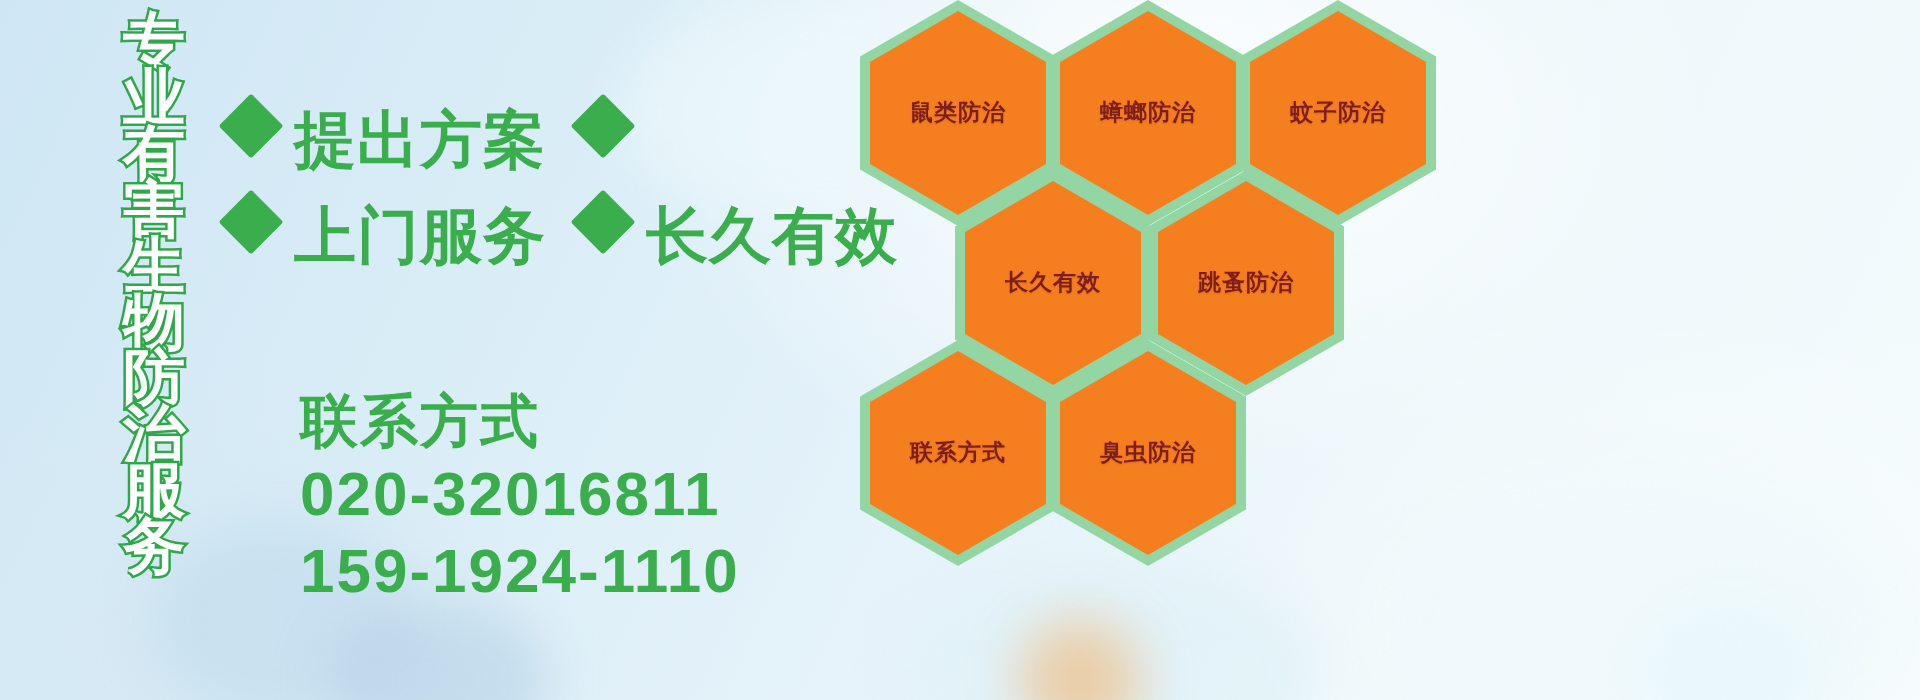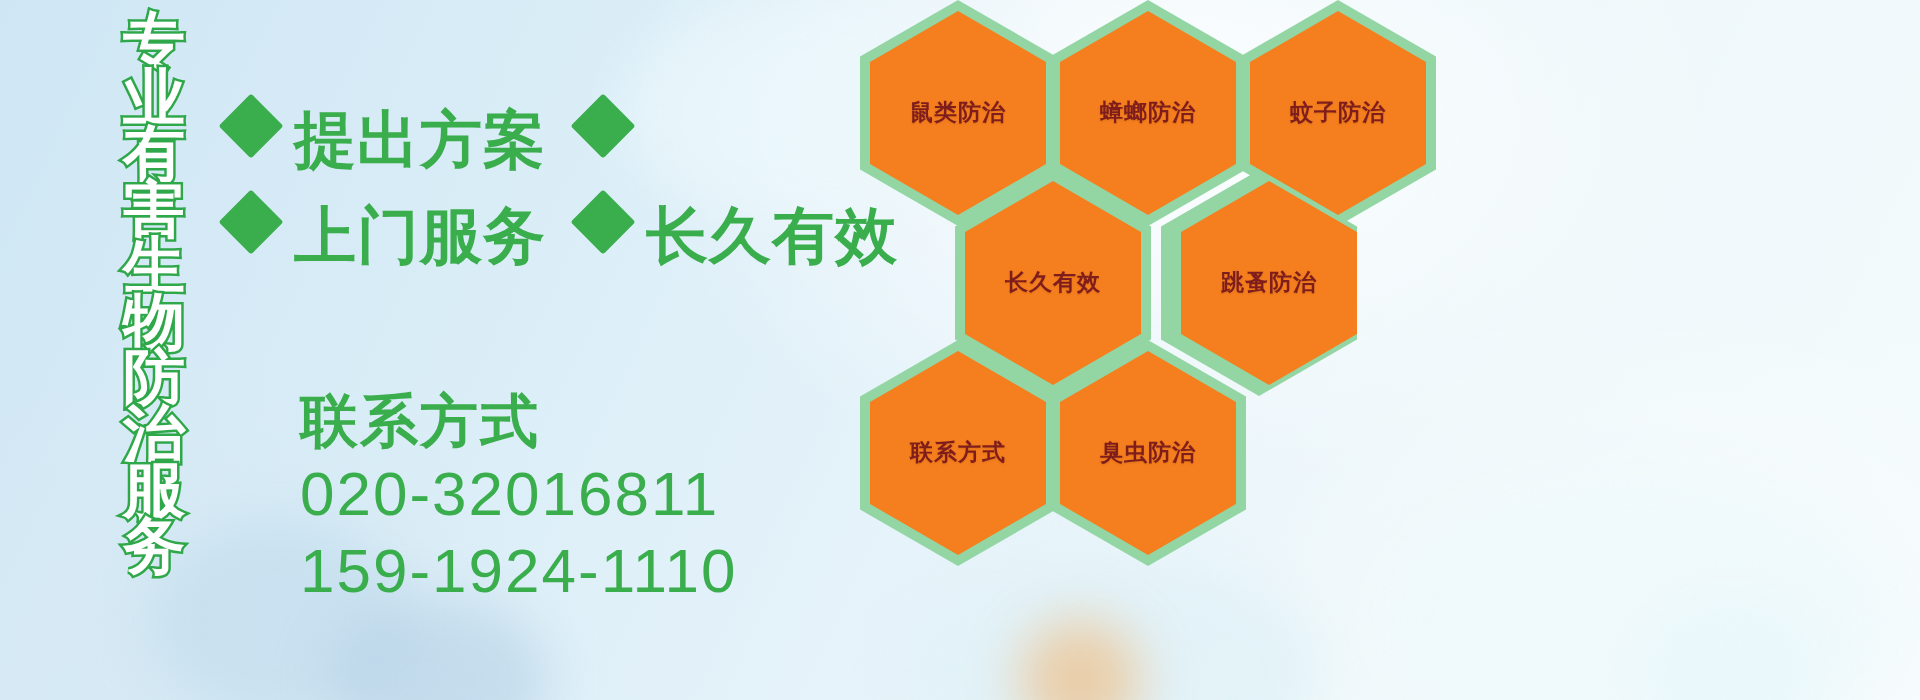--- a/index.html
+++ b/index.html
@@ -63,21 +63,21 @@
     margin-top:28px;
   }
   .gap{width:34px;}
 
   
   #contact{
     position:absolute;left:300px;top:388px;width:540px;
     text-align:left;z-index:5;color:#3aae4c;
   }
   #contact-title{font-size:58px;font-weight:700;line-height:1.15;letter-spacing:2px;}
-  .phone{font-size:62px;font-weight:400;line-height:1.25;letter-spacing:2px;white-space:nowrap;}
+  .phone{font-size:62px;font-weight:700;line-height:1.25;letter-spacing:2px;white-space:nowrap;}
 
   
   #honeycomb{position:absolute;left:852px;top:-18px;width:620px;height:740px;z-index:4;}
   .hex{
     position:absolute;width:196px;height:226px;
     background:#93d6a3;
     clip-path:polygon(50% 0%,100% 25%,100% 75%,50% 100%,0% 75%,0% 25%);
     display:flex;align-items:center;justify-content:center;
   }
   .hex .inner{
@@ -164,21 +164,21 @@
       <div class="inner">
         <span class="hex-label">蟑螂防治</span>
       </div>
     </div>
 
     <div class="hex" style="left:103px;top:188px;">
       <div class="inner">
         <span class="hex-label">长久有效</span>
       </div>
     </div>
-    <div class="hex" style="left:309px;top:188px;justify-content:flex-end;">
+    <div class="hex" style="left:296px;top:188px;">
       <div class="inner">
         <span class="hex-label">跳蚤防治</span>
       </div>
     </div>
 
     <div class="hex" style="left:8px;top:358px;">
       <div class="inner">
         <span class="hex-label">联系方式</span>
       </div>
     </div>

